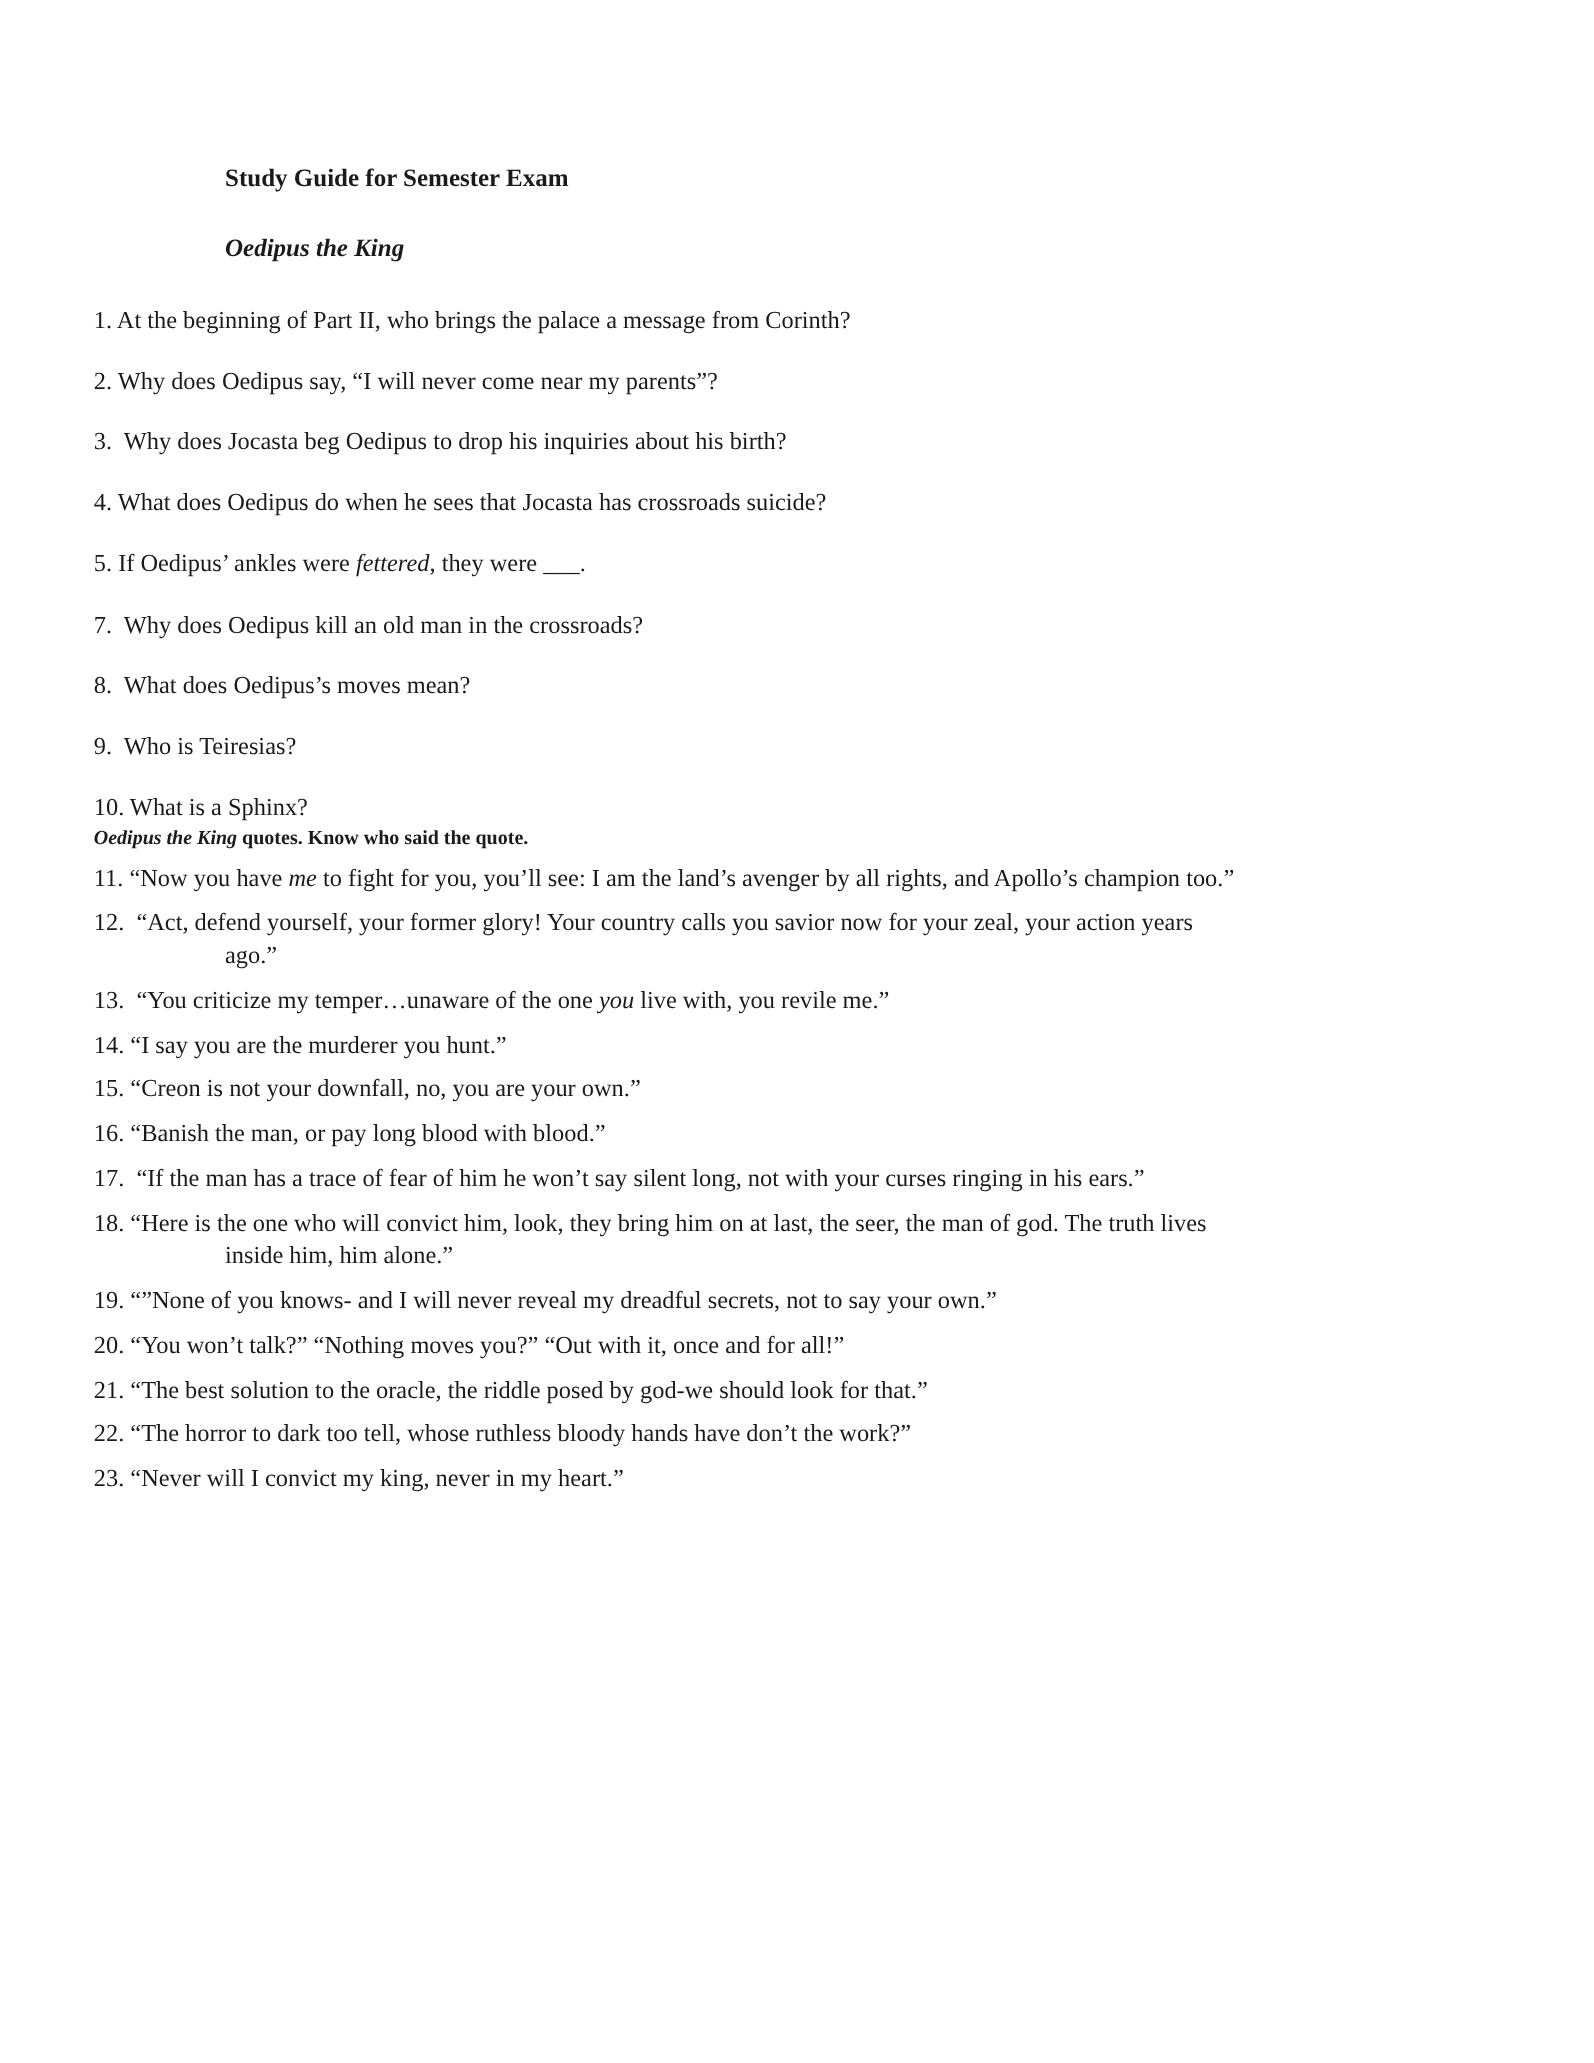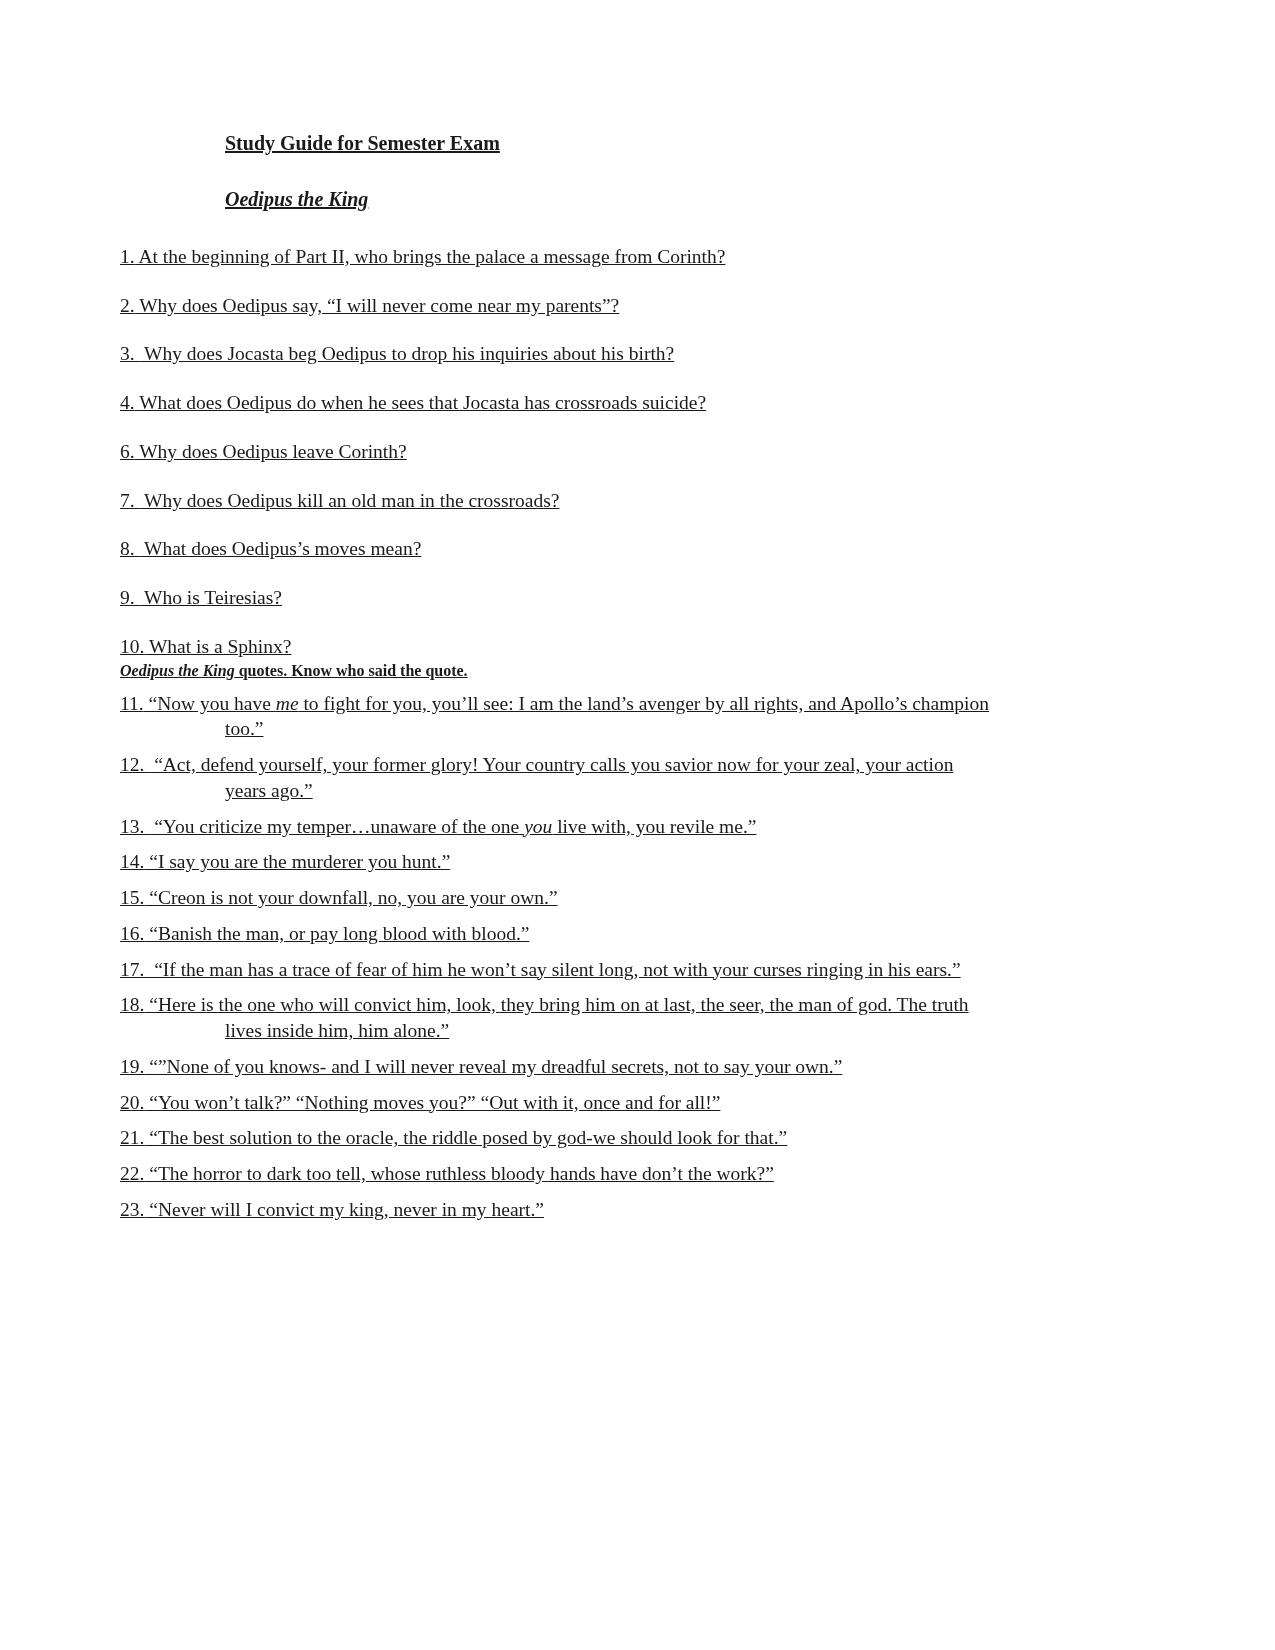--- a/index.html
+++ b/index.html
@@ -11,22 +11,21 @@
     width: 1275px;
     height: 1650px;
     font-family: "Liberation Serif", serif;
     color: #1a1a1a;
   }
   .page {
     position: relative;
     width: 1093px;
     height: 1650px;
     box-sizing: border-box;
-    padding: 130px 100px 0 120px;
-    text-decoration: underline;
+    padding: 130px 100px 0 75px;
   }
   .doc-title {
     font-weight: bold;
     font-size: 20px;
     margin: 0 0 0 105px;
     line-height: 1.3;
   }
   .doc-subtitle {
     font-weight: bold;
     font-style: italic;
@@ -94,21 +93,21 @@
       <div class="q-item">
         <div class="hang-wrap"><span class="q-num">2.</span><span class="q-text"> Why does Oedipus say, “I will never come near my parents”?</span></div>
       </div>
       <div class="q-item">
         <div class="hang-wrap"><span class="q-num">3. </span><span class="q-text"> Why does Jocasta beg Oedipus to drop his inquiries about his birth?</span></div>
       </div>
       <div class="q-item">
         <div class="hang-wrap"><span class="q-num">4.</span><span class="q-text"> What does Oedipus do when he sees that Jocasta has crossroads suicide?</span></div>
       </div>
       <div class="q-item">
-        <div class="hang-wrap"><span class="q-num">6.</span><span class="q-text"> Why does Oedipus leave Corinth?</span></div>
+        <div class="hang-wrap"><span class="q-num">5.</span><span class="q-text"> If Oedipus’ ankles were <em>fettered</em>, they were ___.</span></div>
       </div>
       <div class="q-item">
         <div class="hang-wrap"><span class="q-num">7. </span><span class="q-text"> Why does Oedipus kill an old man in the crossroads?</span></div>
       </div>
       <div class="q-item">
         <div class="hang-wrap"><span class="q-num">8. </span><span class="q-text"> What does Oedipus’s moves mean?</span></div>
       </div>
       <div class="q-item">
         <div class="hang-wrap"><span class="q-num">9. </span><span class="q-text"> Who is Teiresias?</span></div>
       </div>

